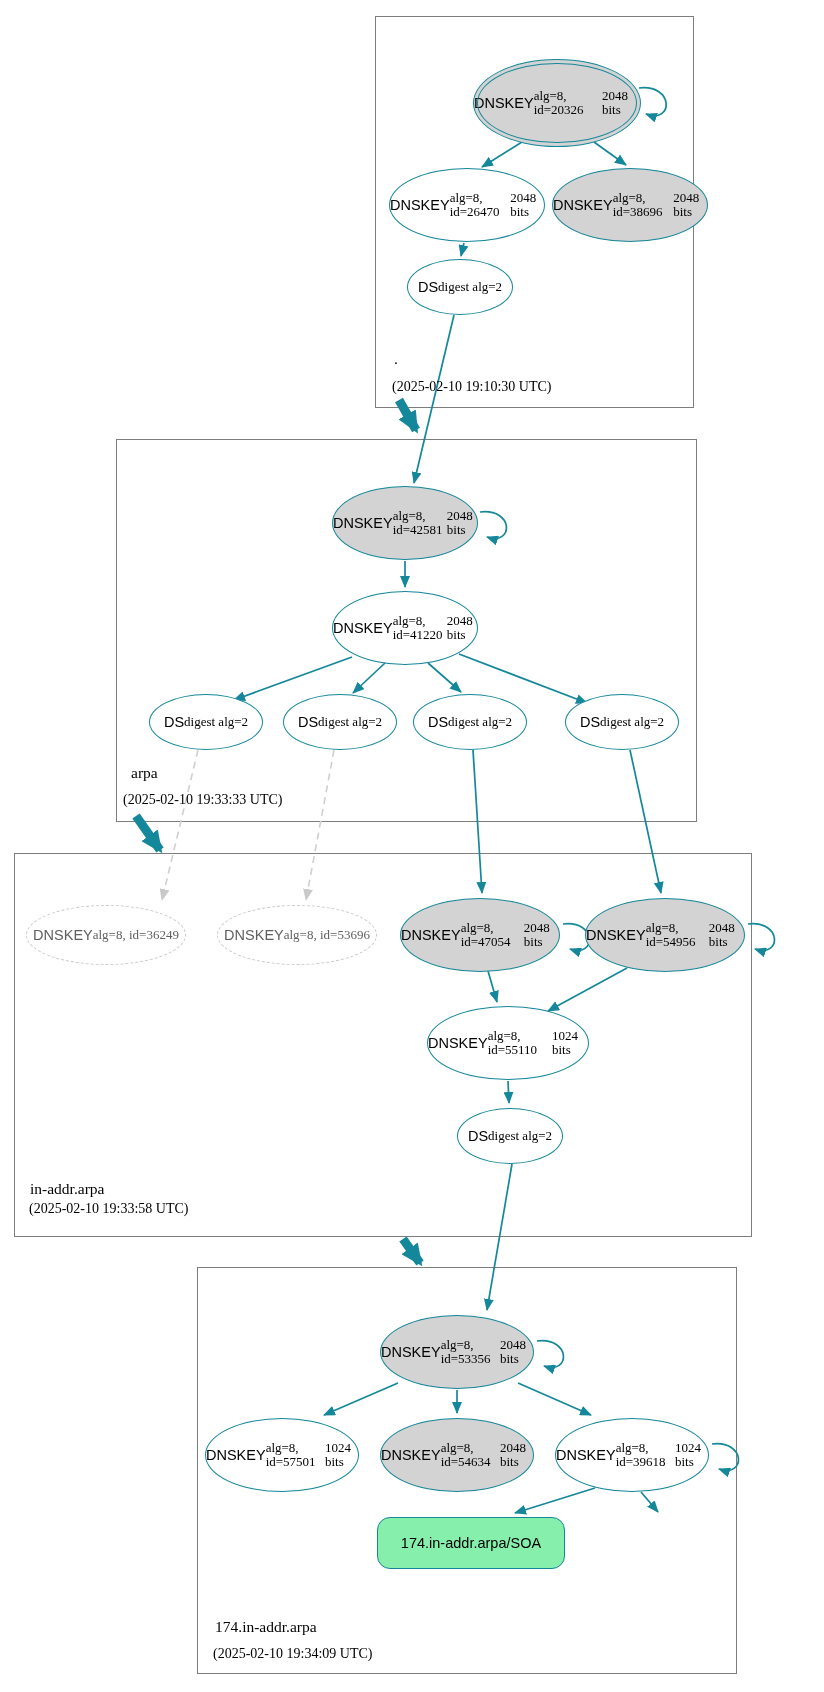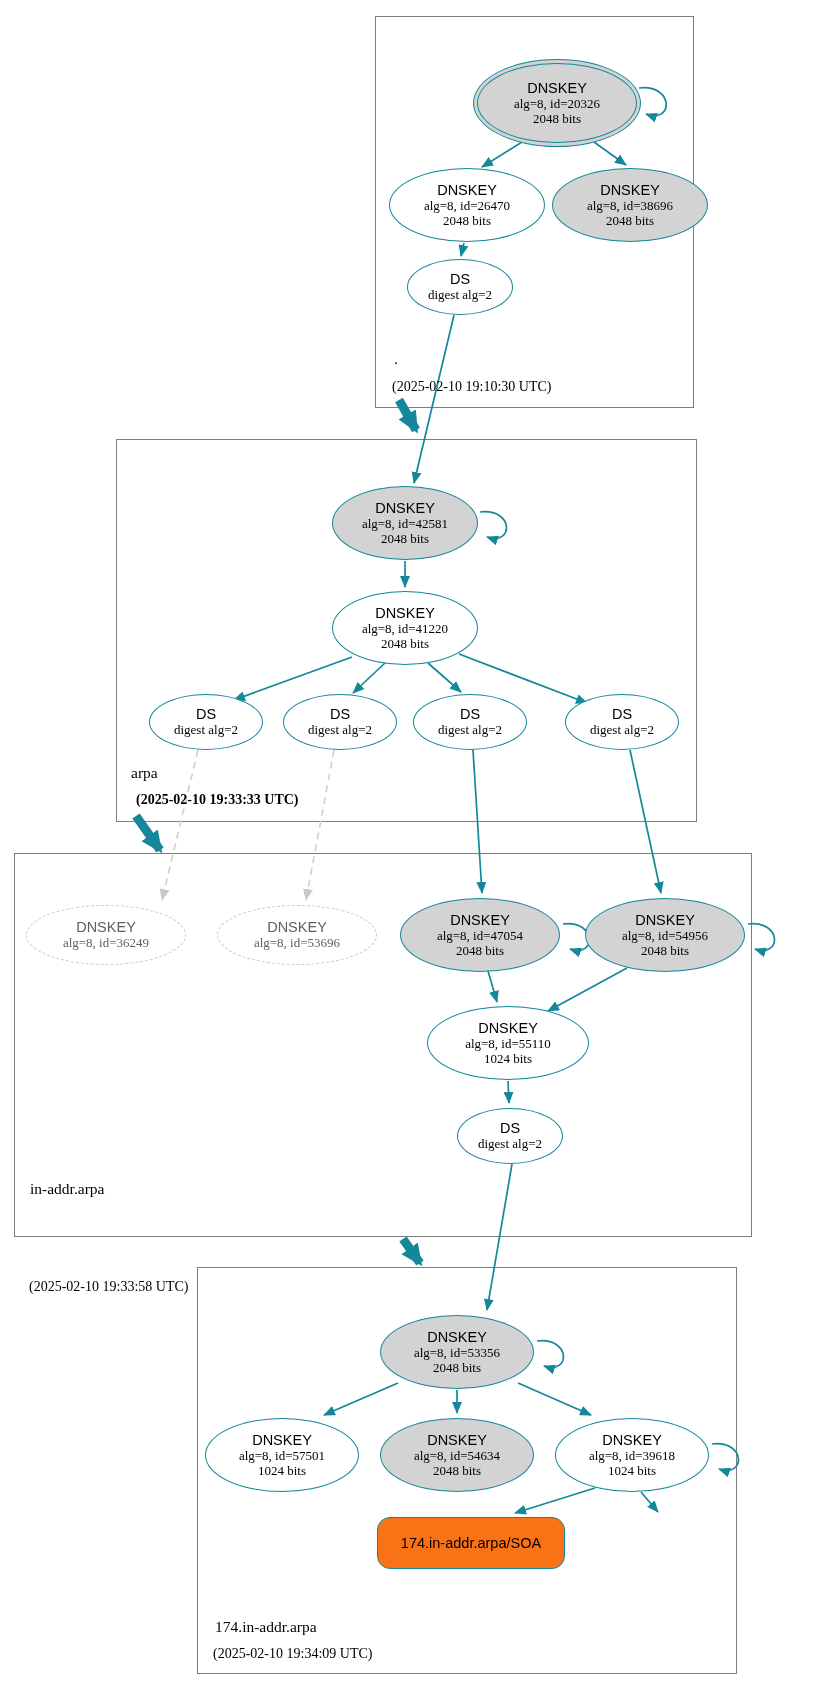--- a/index.html
+++ b/index.html
@@ -11,32 +11,32 @@
   html,body{margin:0;padding:0;background:#fff;}
   #stage{
     position:relative;width:824px;height:1692px;background:#fff;overflow:hidden;
     font-family:"Liberation Serif",serif;color:#000;
   }
   .cluster{position:absolute;border:1px solid var(--boxgray);box-sizing:border-box;background:transparent;}
   #edges{position:absolute;left:0;top:0;width:824px;height:1692px;z-index:2;}
   .node{
     position:absolute;z-index:3;box-sizing:border-box;background:#fff;
     border:1.8px solid var(--teal);border-radius:50%;
-    display:flex;flex-direction:column;align-items:center;justify-content:center;
-    text-align:center;
+    display:flex;flex-direction:row;align-items:center;justify-content:center;
+    text-align:left;
   }
   .node.gray{background:var(--nodefill);}
   .node.double::after{
     content:"";position:absolute;inset:2.6px;border:1.8px solid var(--teal);border-radius:50%;pointer-events:none;
   }
   .node.dashed{border:1.7px dashed var(--dashgray);background:#fff;color:#5f5f5f;}
   .t1{font-family:"Liberation Sans",sans-serif;font-size:14.5px;line-height:17px;color:inherit;}
   .t2{font-family:"Liberation Serif",serif;font-size:13px;line-height:14.5px;color:inherit;}
   .rrset{
-    position:absolute;z-index:3;box-sizing:border-box;background:#f97316;
+    position:absolute;z-index:3;box-sizing:border-box;background:#86efac;
     border:1.8px solid var(--teal);border-radius:13px;
     display:flex;align-items:center;justify-content:center;
     font-family:"Liberation Sans",sans-serif;font-size:14.5px;color:#000;
   }
   .zone-label{position:absolute;z-index:4;font-size:15.5px;}
   .zone-ts{position:absolute;z-index:4;font-size:14px;}
 </style>
 </head>
 <body>
 
@@ -138,21 +138,21 @@
   </div>
   <div class="node" style="left:413px;top:694px;width:114px;height:56px;">
     <span class="t1">DS</span>
     <span class="t2">digest alg=2</span>
   </div>
   <div class="node" style="left:565px;top:694px;width:114px;height:56px;">
     <span class="t1">DS</span>
     <span class="t2">digest alg=2</span>
   </div>
   <span class="zone-label" style="left:131px;top:764px;">arpa</span>
-  <span class="zone-ts" style="left:136px;top:792px;font-weight:bold;">(2025-02-10 19:33:33 UTC)</span>
+  <span class="zone-ts" style="left:123px;top:792px;">(2025-02-10 19:33:33 UTC)</span>
 
   <div class="node dashed" style="left:26px;top:905px;width:160px;height:60px;">
     <span class="t1">DNSKEY</span>
     <span class="t2">alg=8, id=36249</span>
   </div>
   <div class="node dashed" style="left:217px;top:905px;width:160px;height:60px;">
     <span class="t1">DNSKEY</span>
     <span class="t2">alg=8, id=53696</span>
   </div>
   <div class="node gray" style="left:400px;top:898px;width:160px;height:74px;">
@@ -168,21 +168,21 @@
   <div class="node" style="left:427px;top:1006px;width:162px;height:74px;">
     <span class="t1">DNSKEY</span>
     <span class="t2">alg=8, id=55110</span>
     <span class="t2">1024 bits</span>
   </div>
   <div class="node" style="left:457px;top:1108px;width:106px;height:56px;">
     <span class="t1">DS</span>
     <span class="t2">digest alg=2</span>
   </div>
   <span class="zone-label" style="left:30px;top:1180px;">in-addr.arpa</span>
-  <span class="zone-ts" style="left:29px;top:1279px;">(2025-02-10 19:33:58 UTC)</span>
+  <span class="zone-ts" style="left:29px;top:1201px;">(2025-02-10 19:33:58 UTC)</span>
 
   <div class="node gray" style="left:380px;top:1315px;width:154px;height:74px;">
     <span class="t1">DNSKEY</span>
     <span class="t2">alg=8, id=53356</span>
     <span class="t2">2048 bits</span>
   </div>
   <div class="node" style="left:205px;top:1418px;width:154px;height:74px;">
     <span class="t1">DNSKEY</span>
     <span class="t2">alg=8, id=57501</span>
     <span class="t2">1024 bits</span>

